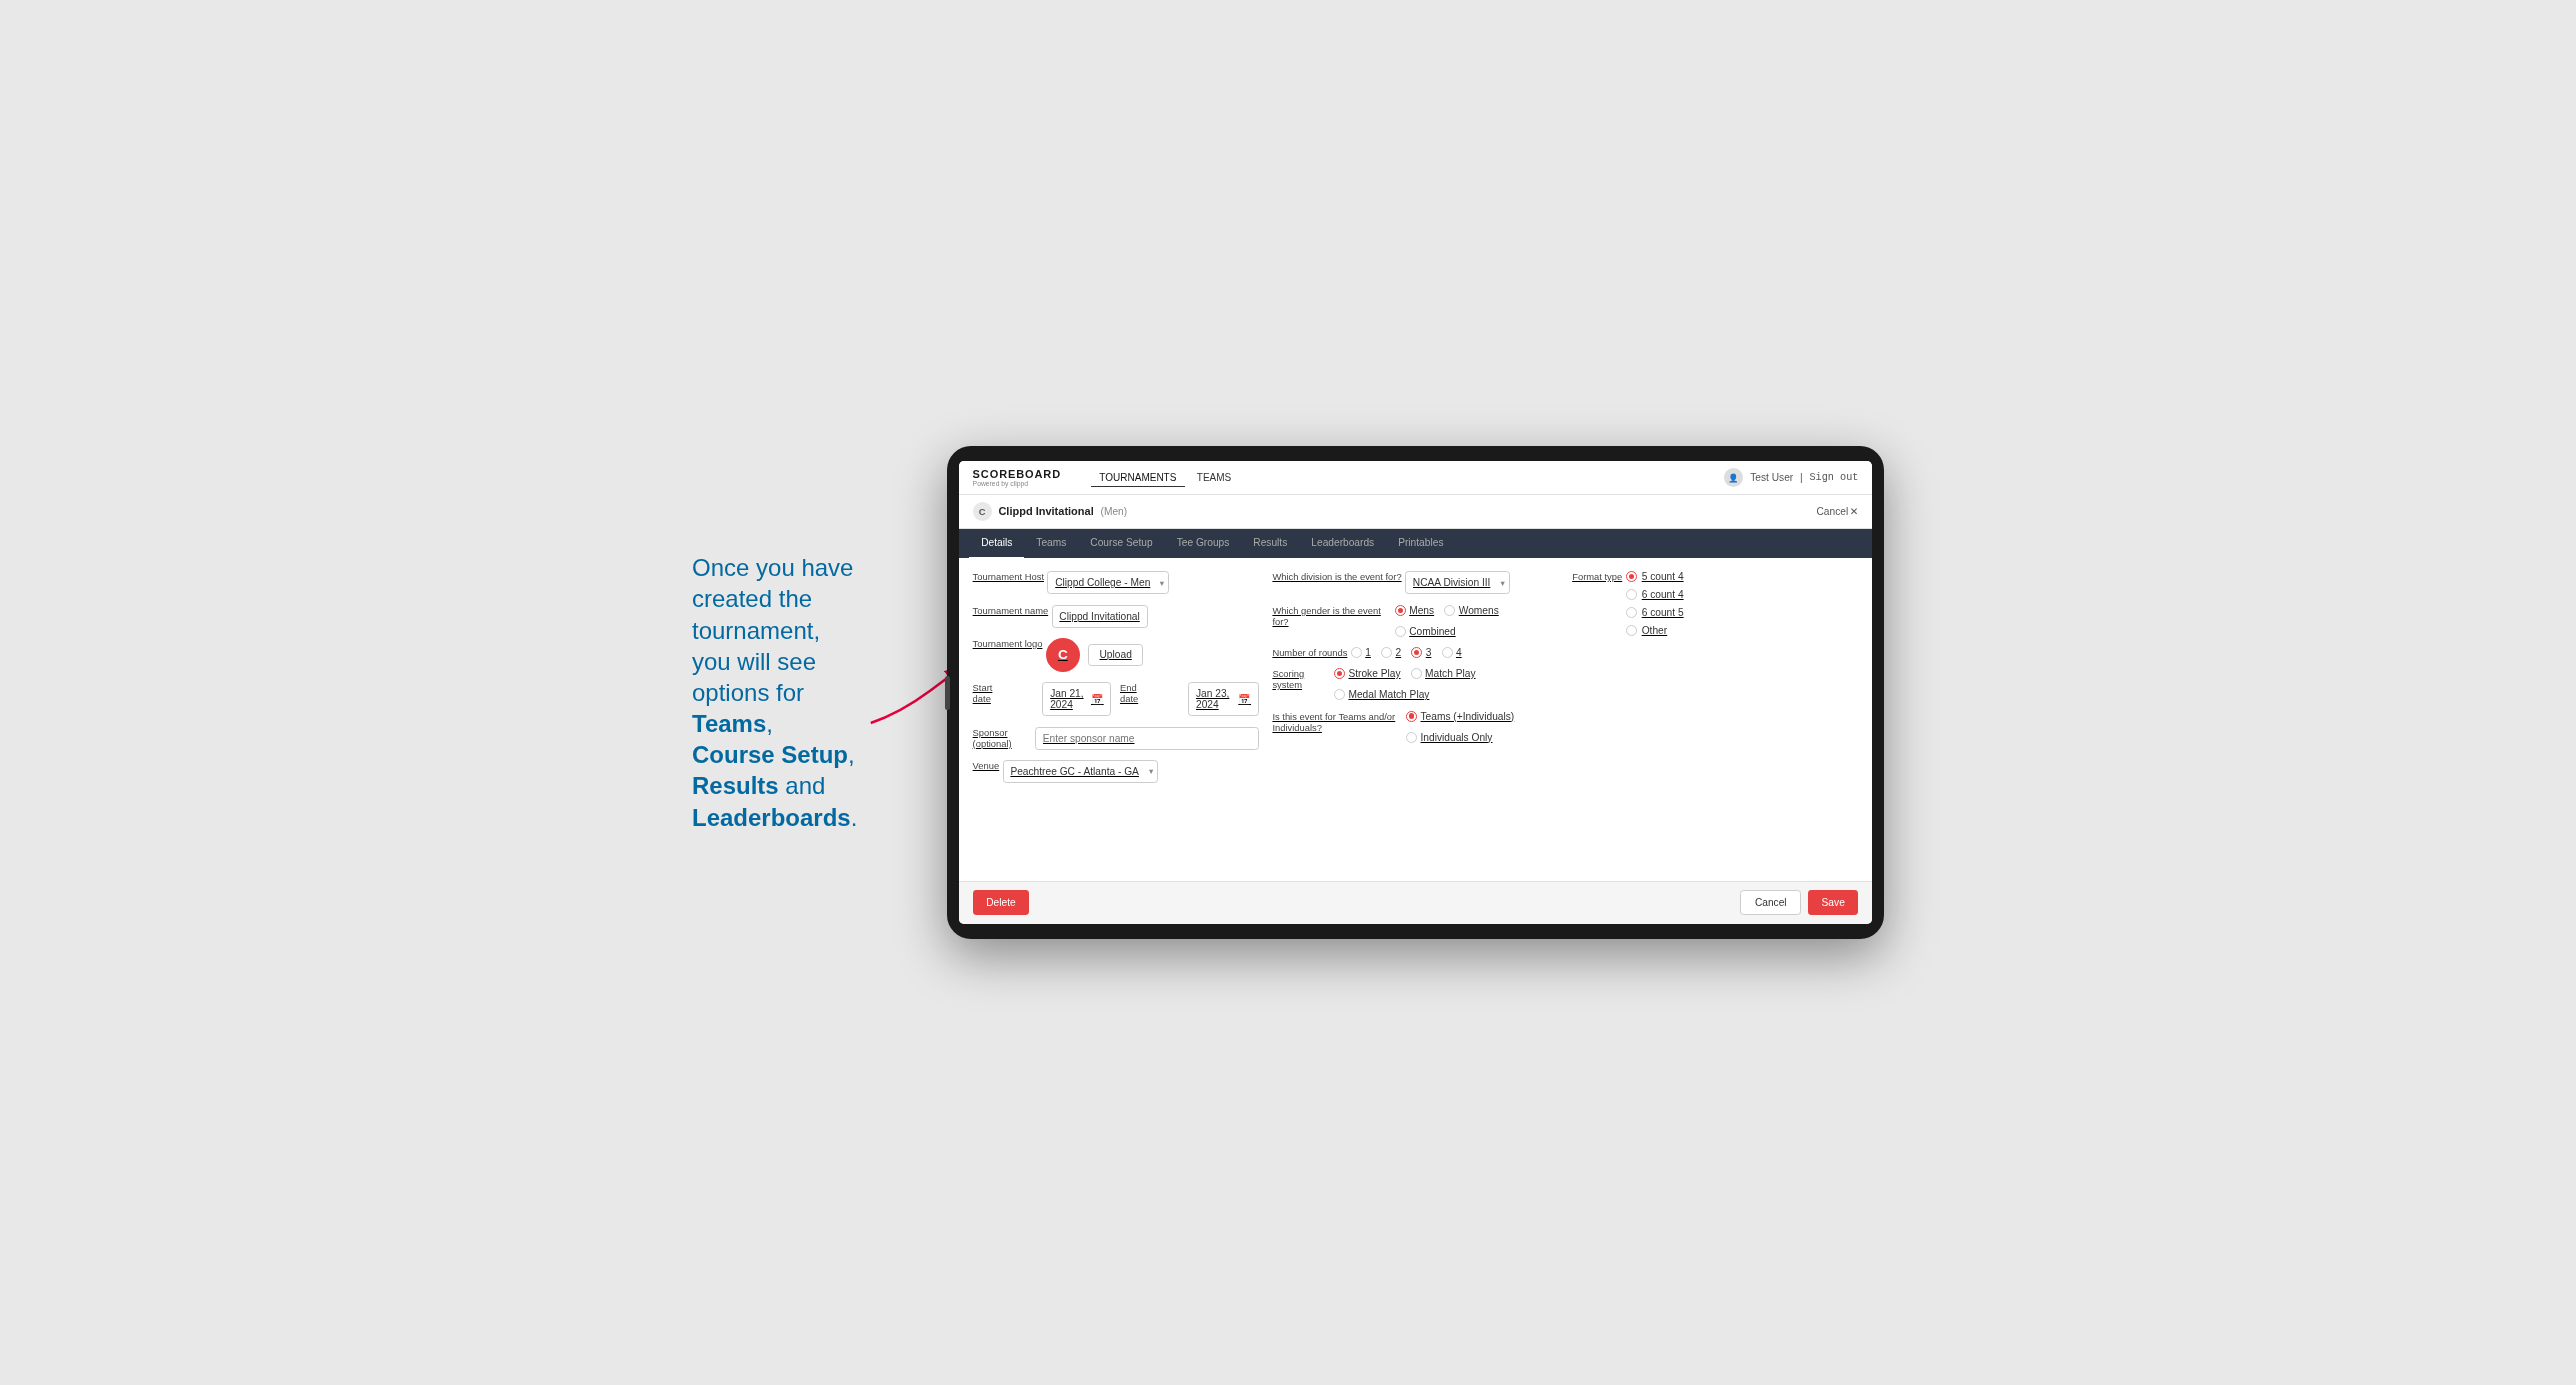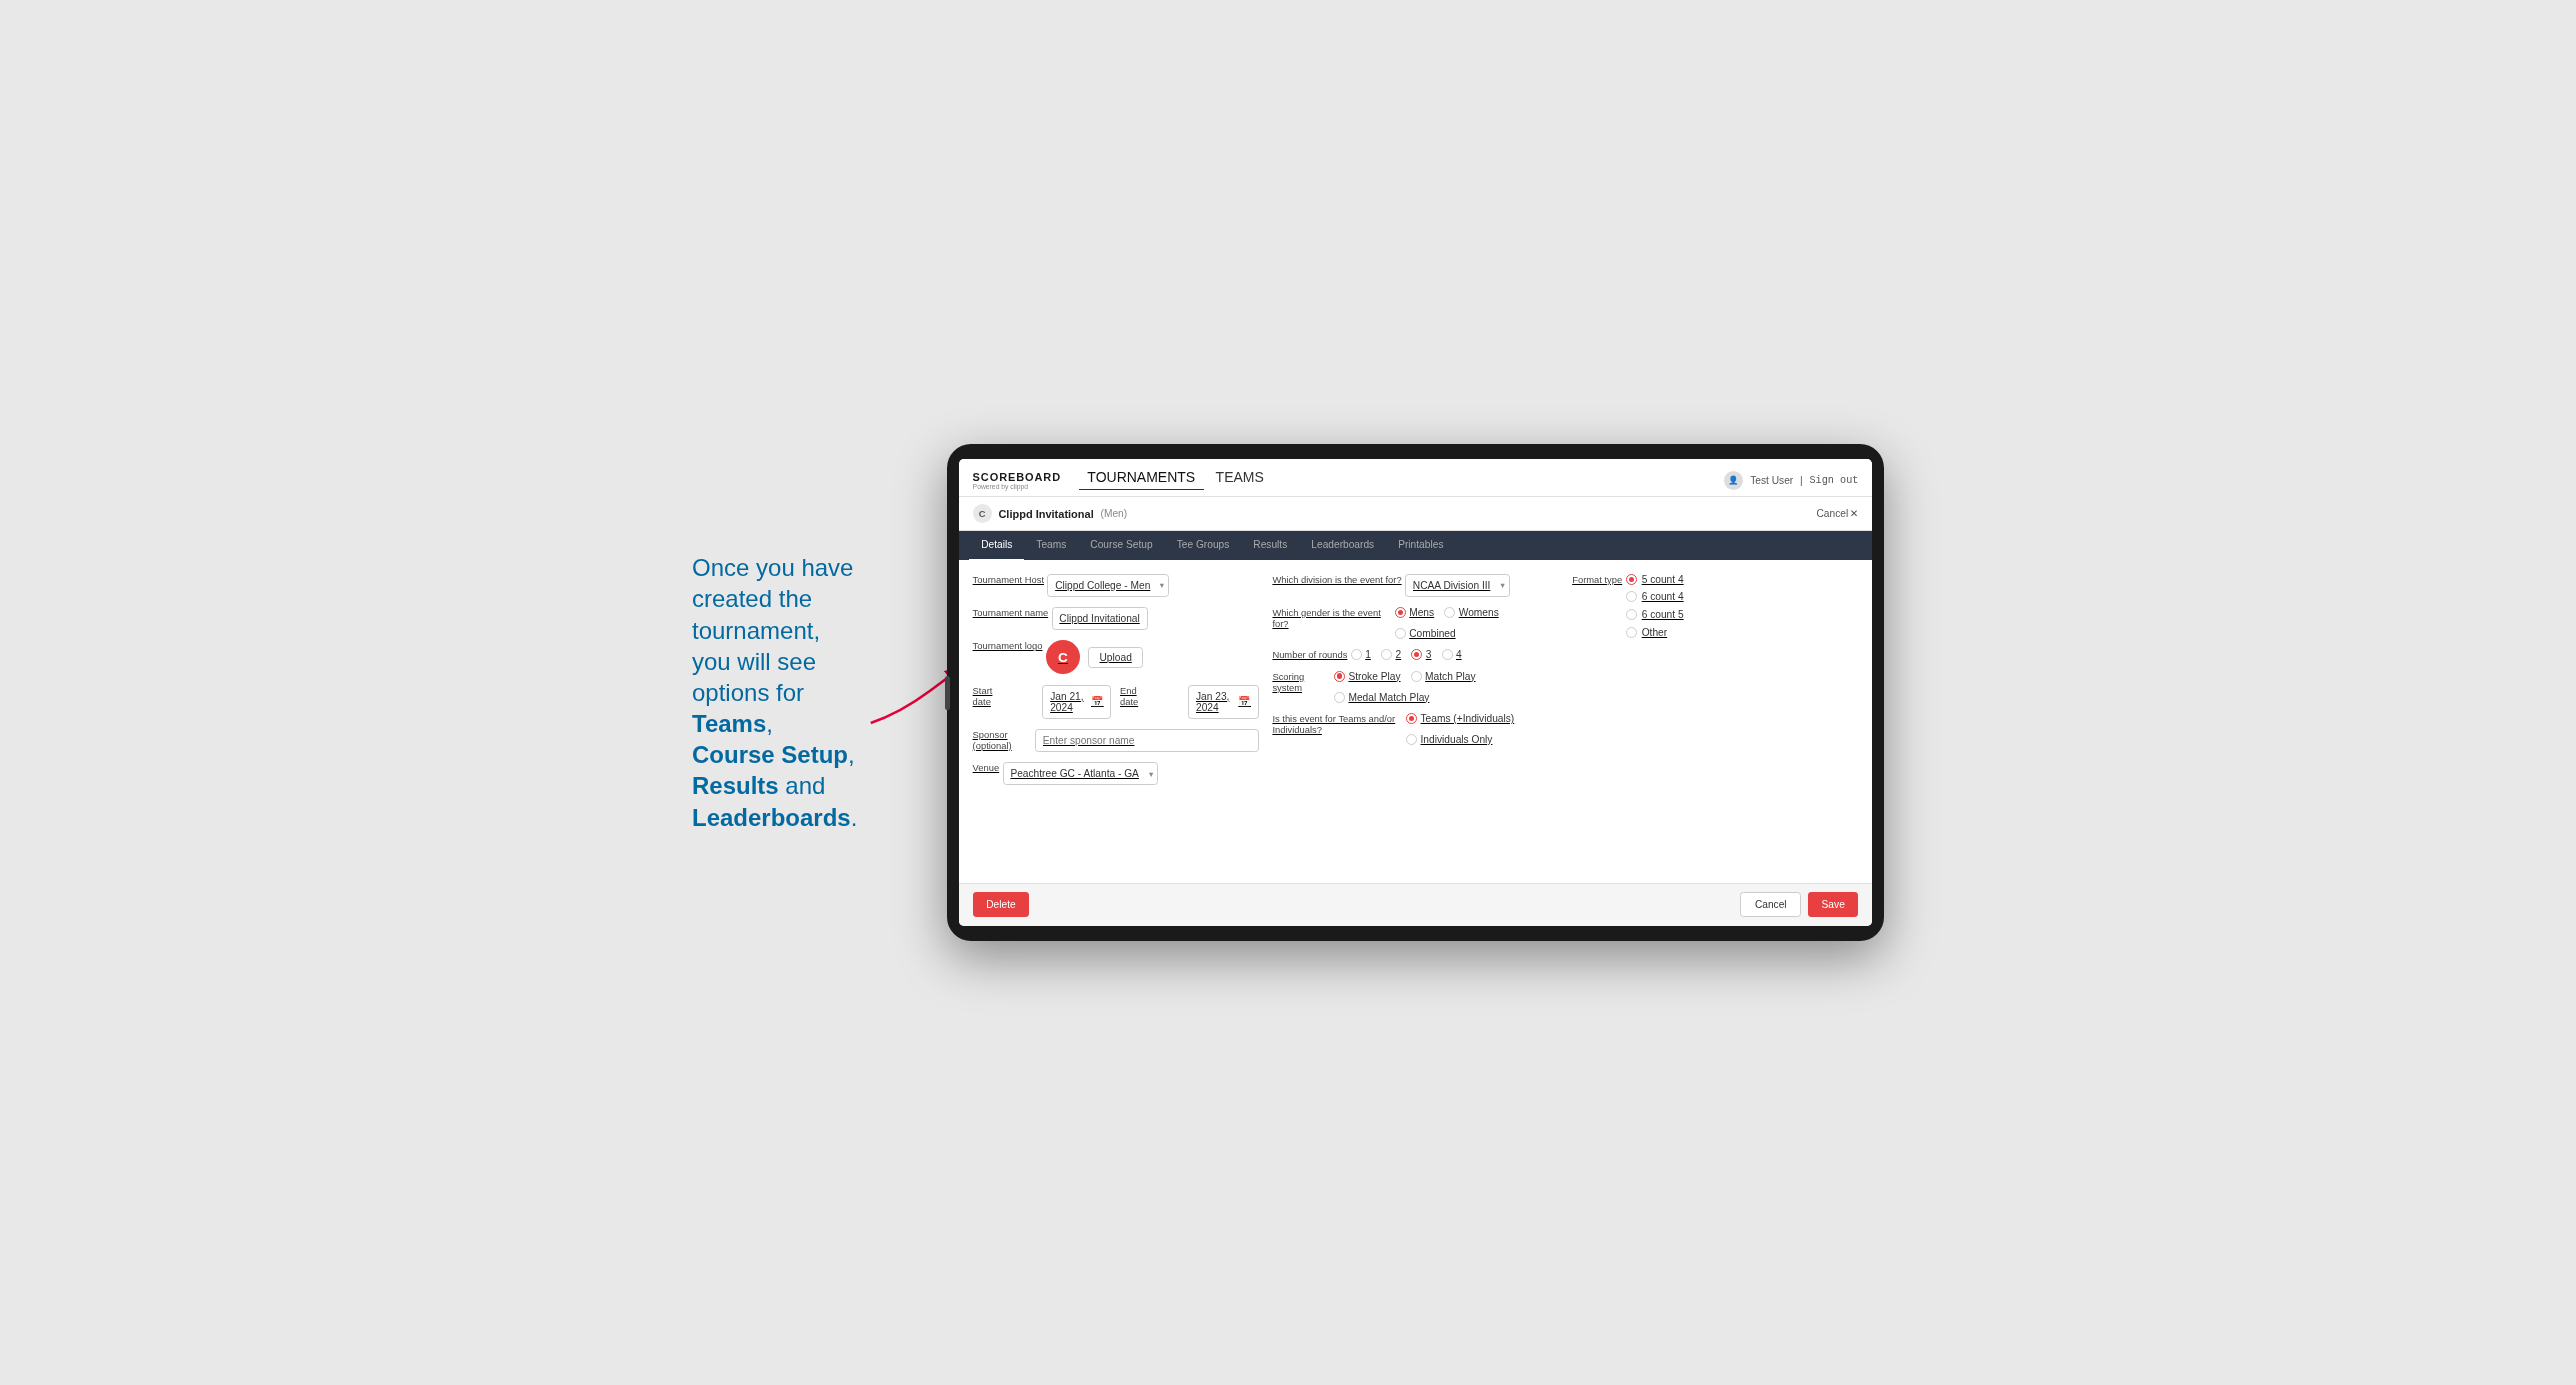--- a/index.html
+++ b/index.html
@@ -47,23 +47,23 @@
       background: #f5f5f5;
       border-radius: 5.1px;
       overflow: hidden;
     }
 
     
     .top-nav {
       background: white;
       border-bottom: 0.9px solid #e0e0e0;
       display: flex;
-      align-items: flex-end;
+      align-items: flex-start;
       padding: 6.8px 13.6px;
-      gap: 11px;
+      gap: 23px;
     }
 
     .logo-area {
       display: flex;
       flex-direction: column;
       margin-right: 6.8px;
     }
 
     .logo-text {
       font-weight: 800;
@@ -78,21 +78,21 @@
       color: #888;
     }
 
     .nav-links {
       display: flex;
       gap: 3.4px;
     }
 
     .nav-link {
       padding: 3.4px 8.5px;
-      font-size: 14px;
+      font-size: 10px;
       color: #333;
       cursor: pointer;
       border-bottom: 1.7px solid transparent;
       font-weight: 500;
     }
 
     .nav-link.active {
       border-bottom: 1.7px solid #333;
       color: #111;
     }

